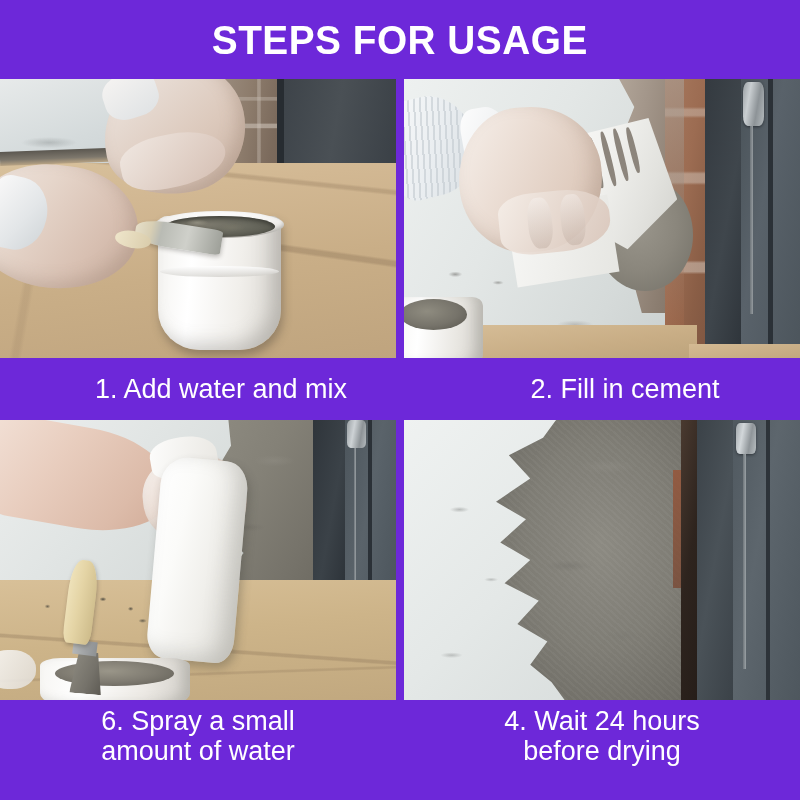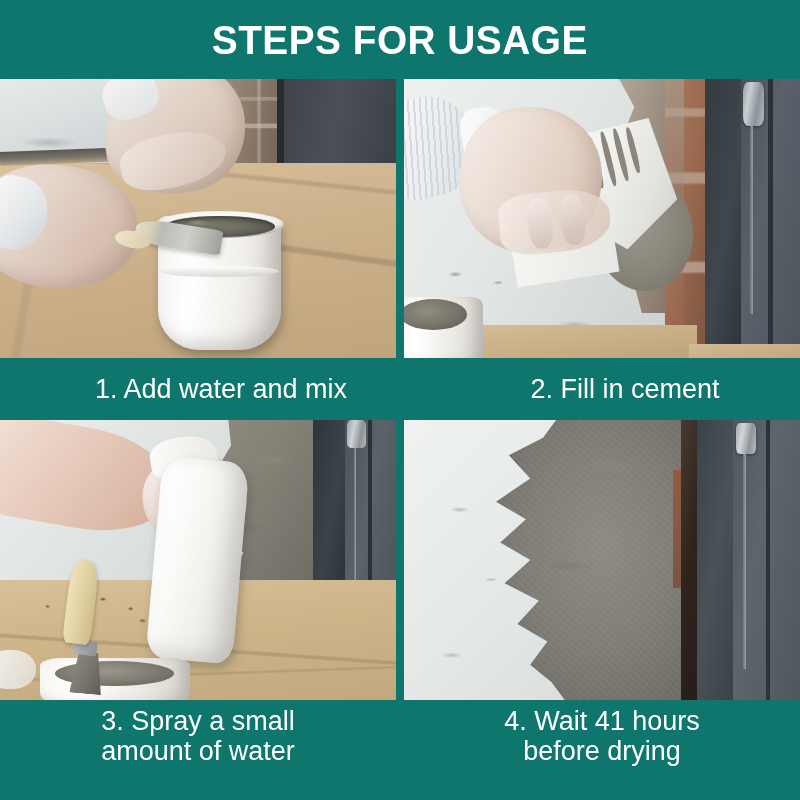--- a/index.html
+++ b/index.html
@@ -6,21 +6,21 @@
   * { margin:0; padding:0; box-sizing:border-box; }
   html,body { width:800px; height:800px; }
   body {
     font-family:"Liberation Sans", sans-serif;
     background:#9d2f26;
     overflow:hidden;
   }
   .poster {
     position:relative;
     width:800px; height:800px;
-    background:#0f766e;
+    background:#6d28d9;
     display:flex; flex-direction:column;
   }
 
   
   .title-bar {
     height:79px;
     display:flex; align-items:center; justify-content:center;
   }
   .title {
     color:#ffffff;
@@ -625,19 +625,19 @@
       <div class="p4-brickedge"></div>
       <div class="p4-gap"></div>
       <div class="p4-doorframe"></div>
       <div class="p4-door"></div>
       <div class="p4-door-line"></div>
       <div class="p4-hinge"></div>
     </div>
   </div>
 
   <div class="caption-band cap-2">
-    <div class="caption">3. Spray a small
+    <div class="caption">6. Spray a small
 amount of water</div>
-    <div class="caption right">4. Wait 41 hours
+    <div class="caption right">4. Wait 24 hours
 before drying</div>
   </div>
 
 </div>
 
 </body></html>

